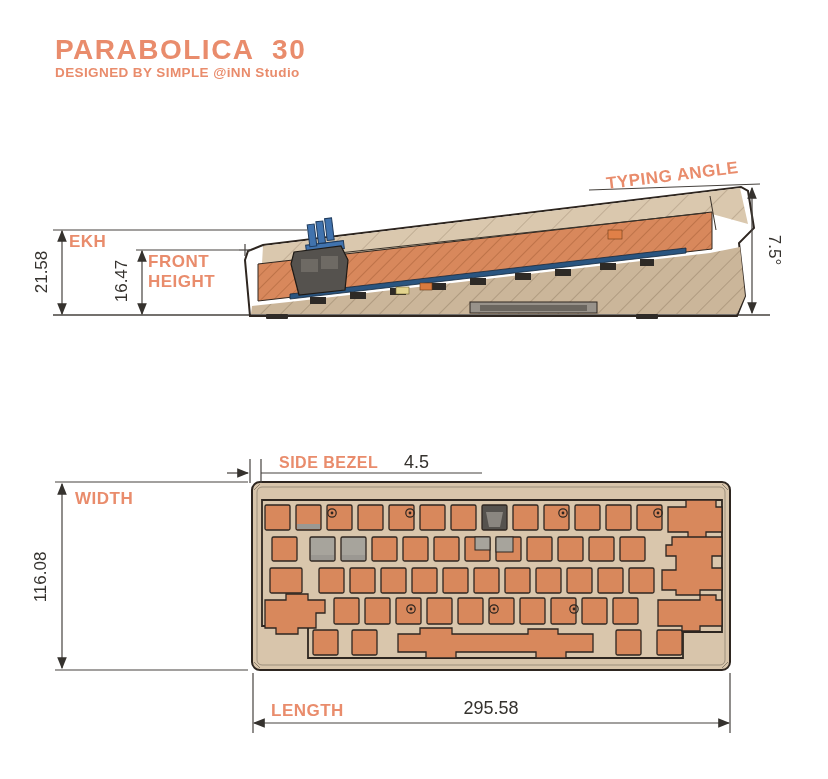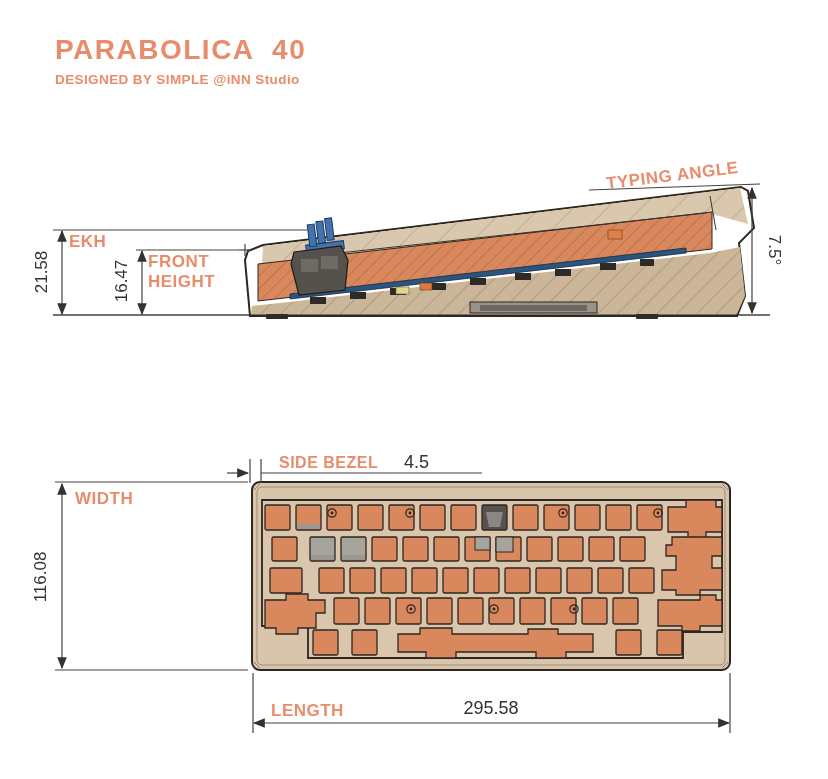--- a/index.html
+++ b/index.html
@@ -1,21 +1,21 @@
 <!DOCTYPE html>
 <html style="--accent: #E98C6C; --outline: #2E2620; --orange: #D8885C;"><head>
 <meta charset="utf-8">
 <style>
   html,body{margin:0;padding:0;background:#ffffff;}
   #stage{position:relative;width:828px;height:779px;background:#fff;overflow:hidden;
          font-family:"Liberation Sans",sans-serif;}
   .header{position:absolute;left:55px;top:34px;color:var(--accent);}
   .header h1{margin:0;font-size:28px;line-height:31px;font-weight:700;
              letter-spacing:1.5px;white-space:pre;}
-  .header .byline{margin-top:7px;font-size:13.5px;font-weight:700;letter-spacing:.4px;white-space:pre;}
+  .header .byline{font-size:13.5px;font-weight:700;letter-spacing:.4px;white-space:pre;}
   svg{position:absolute;left:0;top:0;}
   svg text{font-family:"Liberation Sans",sans-serif;}
   .num{fill:#35322E;font-size:17px;}
   .num18{fill:#35322E;font-size:18px;}
   .lbl{fill:var(--accent);font-weight:700;font-size:17px;letter-spacing:.5px;}
   .lbl16{fill:var(--accent);font-weight:700;font-size:16px;letter-spacing:.5px;}
   .dim{stroke:#46423E;stroke-width:1.2;fill:none;}
   .ground{stroke:#46423E;stroke-width:1.5;fill:none;}
   .outline{stroke:var(--outline);fill:none;}
   .key{fill:var(--orange);stroke:var(--outline);stroke-width:1.3;}
@@ -25,21 +25,21 @@
   .strip{fill:#9B9892;stroke:none;}
   .cluster{fill:var(--orange);stroke:var(--outline);stroke-width:1.3;}
   .screw{stroke:var(--outline);stroke-width:1.2;fill:none;}
 </style>
 </head>
 <body>
 
 <div id="stage">
 
   <div class="header">
-    <h1>PARABOLICA  40</h1>
+    <h1>PARABOLICA  30</h1>
     <div class="byline">DESIGNED BY SIMPLE @iNN Studio</div>
   </div>
 
   <svg width="828" height="779" viewBox="0 0 828 779">
     <defs>
       <marker id="ah" markerWidth="10" markerHeight="8" refX="9" refY="4" orient="auto-start-reverse">
         <path d="M0,0 L10,4 L0,8 Z" fill="#35322E"></path>
       </marker>
       <pattern id="hatchA" width="9" height="9" patternUnits="userSpaceOnUse" patternTransform="rotate(45)">
         <line x1="0" y1="0" x2="0" y2="9" stroke="rgba(120,58,20,0.55)" stroke-width="1"></line>

